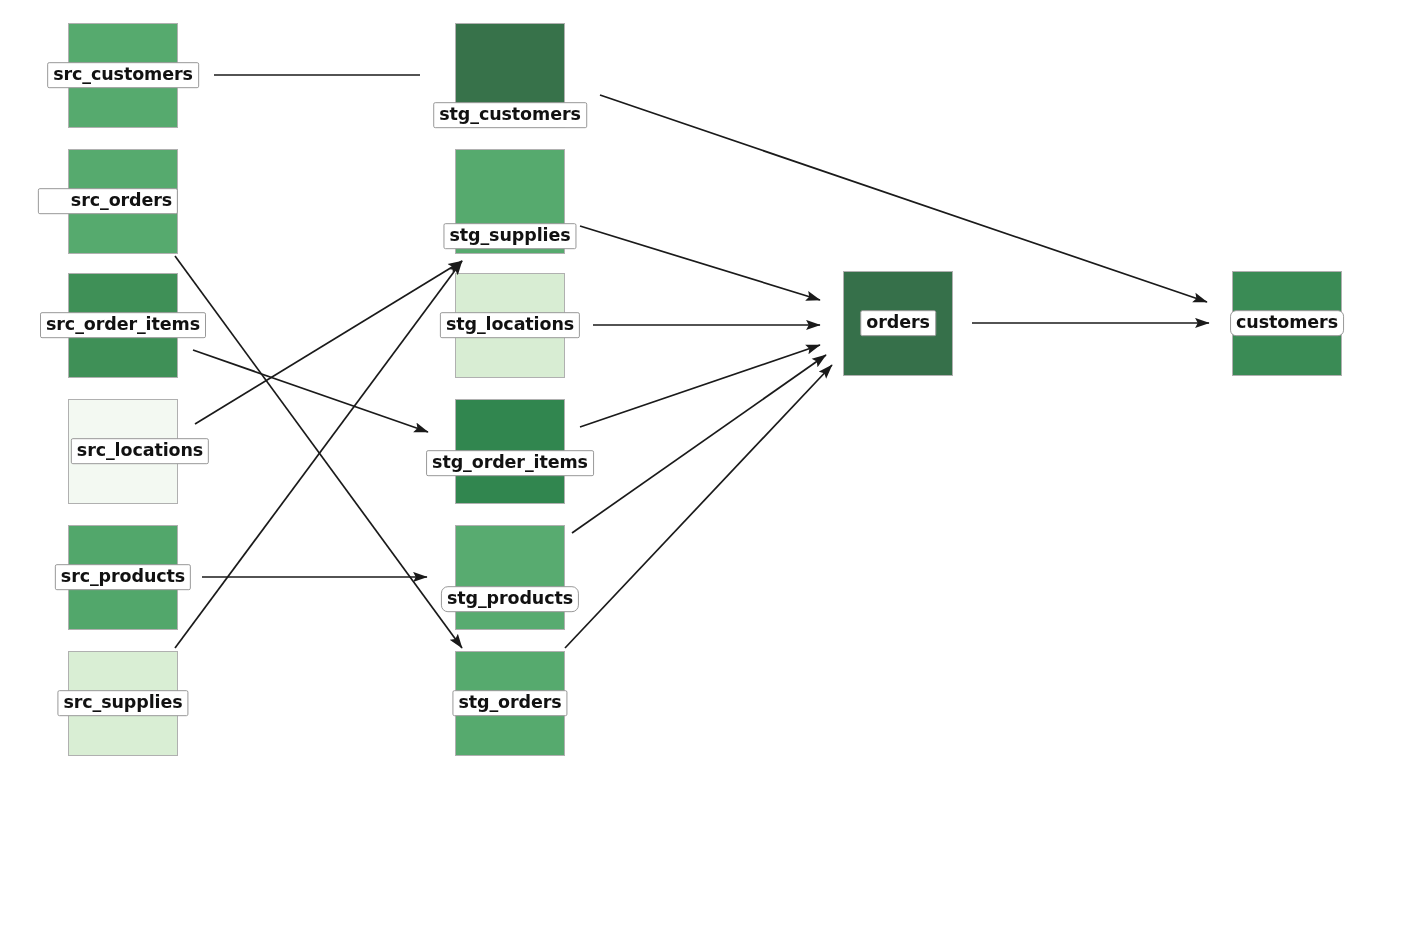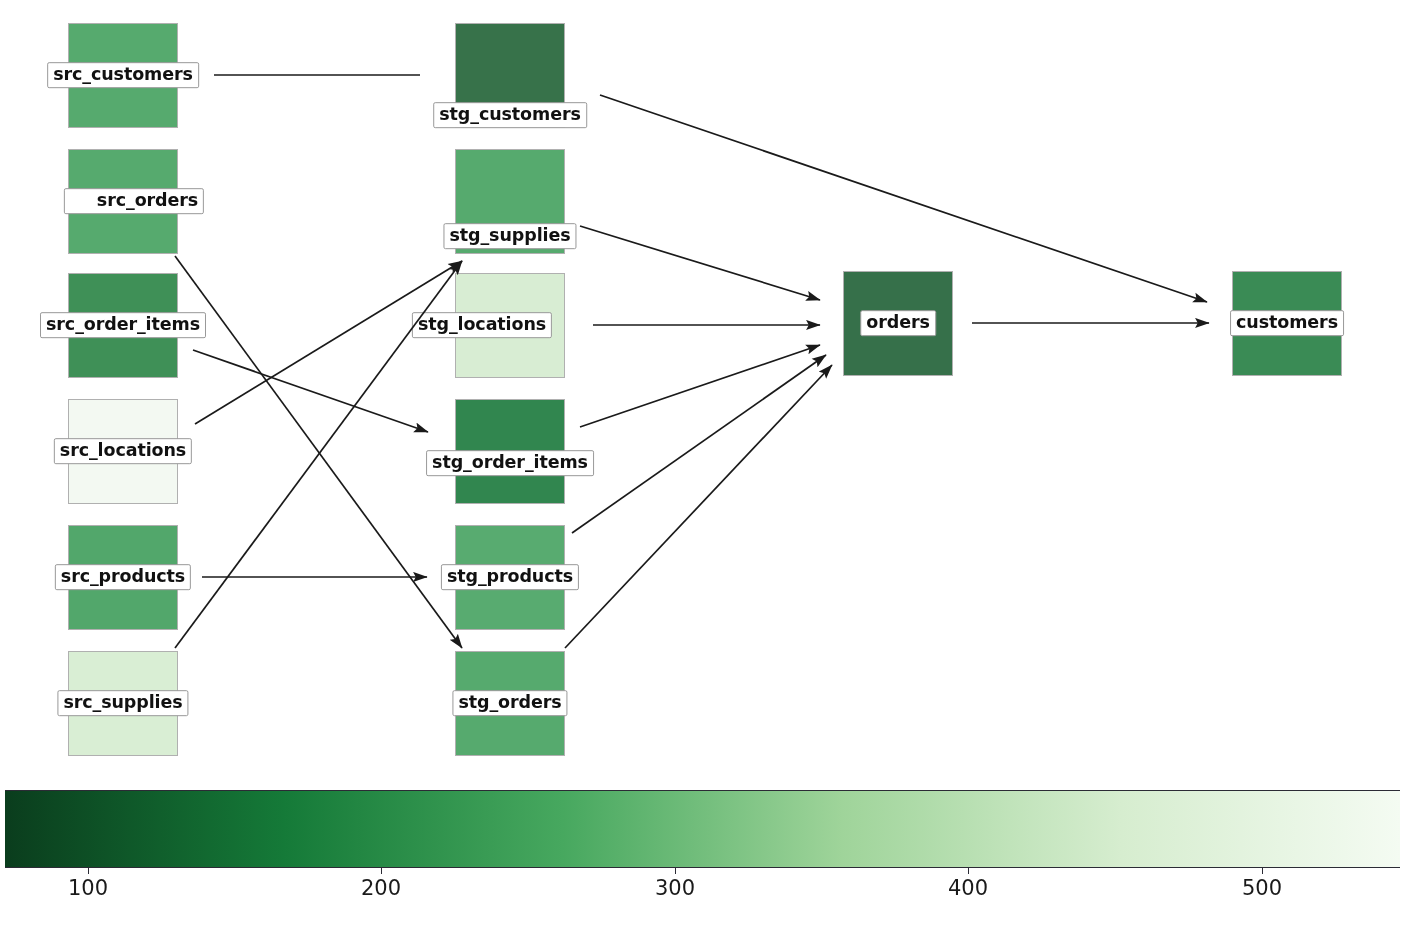--- a/index.html
+++ b/index.html
@@ -92,45 +92,45 @@
 </style>
 </head>
 <body>
 
 <div id="stage">
 
   <div id="nodes-layer">
       <div class="node-rect" style="left: 68px; top: 22.5px; width: 110px; height: 105px; background: rgb(86, 170, 110);"></div>
       <div class="node-label" style="left: 123px; top: 75px;">src_customers</div>
       <div class="node-rect" style="left: 68px; top: 148.5px; width: 110px; height: 105px; background: rgb(86, 170, 110);"></div>
-      <div class="node-label" style="left: 134px; top: 201px; padding-left: 32px;">src_orders</div>
+      <div class="node-label" style="left: 108px; top: 201px; padding-left: 32px;">src_orders</div>
       <div class="node-rect" style="left: 68px; top: 272.5px; width: 110px; height: 105px; background: rgb(63, 144, 87);"></div>
       <div class="node-label" style="left: 123px; top: 325px;">src_order_items</div>
       <div class="node-rect" style="left: 68px; top: 398.5px; width: 110px; height: 105px; background: rgb(243, 249, 242);"></div>
-      <div class="node-label" style="left: 123px; top: 451px; text-align: center;">src_locations</div>
+      <div class="node-label" style="left: 140px; top: 451px; text-align: center;">src_locations</div>
       <div class="node-rect" style="left: 68px; top: 524.5px; width: 110px; height: 105px; background: rgb(82, 167, 107);"></div>
       <div class="node-label" style="left: 123px; top: 577px;">src_products</div>
       <div class="node-rect" style="left: 68px; top: 650.5px; width: 110px; height: 105px; background: rgb(217, 238, 212);"></div>
       <div class="node-label" style="left: 123px; top: 703px;">src_supplies</div>
       <div class="node-rect" style="left: 455px; top: 22.5px; width: 110px; height: 105px; background: rgb(55, 114, 74);"></div>
       <div class="node-label" style="left: 510px; top: 75px; margin-top: 40px;">stg_customers</div>
       <div class="node-rect" style="left: 455px; top: 148.5px; width: 110px; height: 105px; background: rgb(86, 170, 110);"></div>
       <div class="node-label" style="left: 510px; top: 201px; margin-top: 35px;">stg_supplies</div>
       <div class="node-rect" style="left: 455px; top: 272.5px; width: 110px; height: 105px; background: rgb(216, 237, 211);"></div>
-      <div class="node-label" style="left: 482px; top: 325px;">stg_locations</div>
+      <div class="node-label" style="left: 510px; top: 325px;">stg_locations</div>
       <div class="node-rect" style="left: 455px; top: 398.5px; width: 110px; height: 105px; background: rgb(49, 134, 79);"></div>
       <div class="node-label" style="left: 510px; top: 463px;">stg_order_items</div>
       <div class="node-rect" style="left: 455px; top: 524.5px; width: 110px; height: 105px; background: rgb(88, 171, 112);"></div>
-      <div class="node-label" style="left: 510px; top: 577px;">stg_products</div>
+      <div class="node-label" style="left: 510px; top: 599px; border-radius: 7px;">stg_products</div>
       <div class="node-rect" style="left: 455px; top: 650.5px; width: 110px; height: 105px; background: rgb(86, 170, 110);"></div>
       <div class="node-label" style="left: 510px; top: 703px;">stg_orders</div>
       <div class="node-rect" style="left: 843px; top: 270.5px; width: 110px; height: 105px; background: rgb(54, 112, 74);"></div>
       <div class="node-label" style="left: 898px; top: 323px;">orders</div>
       <div class="node-rect" style="left: 1232px; top: 270.5px; width: 110px; height: 105px; background: rgb(58, 139, 85);"></div>
-      <div class="node-label" style="left: 1287px; top: 323px;">customers</div>
+      <div class="node-label" style="left: 1287px; top: 323px; border-radius: 6px;">customers</div>
     </div>
 
   <svg id="edges" viewBox="0 0 1410 926" preserveAspectRatio="none">
     <defs>
       <marker id="arrowhead" markerWidth="9" markerHeight="9" refX="8.2" refY="3.2" orient="auto" markerUnits="strokeWidth">
         <path d="M0,0.2 L8.6,3.2 L0,6.2 L1.6,3.2 z" fill="#1a1a1a"></path>
       </marker>
     </defs>
     <g id="edge-group">
         <line x1="214" y1="75" x2="420" y2="75" stroke="#1a1a1a" stroke-width="1.7"></line>
@@ -142,29 +142,14 @@
         <line x1="600" y1="95" x2="1207" y2="302" stroke="#1a1a1a" stroke-width="1.7" marker-end="url(#arrowhead)"></line>
         <line x1="580" y1="226" x2="820" y2="300" stroke="#1a1a1a" stroke-width="1.7" marker-end="url(#arrowhead)"></line>
         <line x1="593" y1="325" x2="820" y2="325" stroke="#1a1a1a" stroke-width="1.7" marker-end="url(#arrowhead)"></line>
         <line x1="580" y1="427" x2="820" y2="345" stroke="#1a1a1a" stroke-width="1.7" marker-end="url(#arrowhead)"></line>
         <line x1="572" y1="533" x2="826" y2="355" stroke="#1a1a1a" stroke-width="1.7" marker-end="url(#arrowhead)"></line>
         <line x1="565" y1="648" x2="832" y2="365" stroke="#1a1a1a" stroke-width="1.7" marker-end="url(#arrowhead)"></line>
         <line x1="972" y1="323" x2="1209" y2="323" stroke="#1a1a1a" stroke-width="1.7" marker-end="url(#arrowhead)"></line>
       </g>
   </svg>
 
-  <div id="colorbar-wrap">
-    <div id="colorbar-gradient" style="background: linear-gradient(to right, rgb(10, 61, 29), rgb(21, 122, 56), rgb(71, 168, 95), rgb(159, 212, 154), rgb(214, 237, 207), rgb(244, 251, 242));"></div>
-    <div id="colorbar-ticks">
-        <div class="cb-tick" style="left: 83px;"></div>
-        <div class="cb-ticklabel" style="left: 83px;">100</div>
-        <div class="cb-tick" style="left: 376px;"></div>
-        <div class="cb-ticklabel" style="left: 376px;">200</div>
-        <div class="cb-tick" style="left: 670px;"></div>
-        <div class="cb-ticklabel" style="left: 670px;">300</div>
-        <div class="cb-tick" style="left: 963px;"></div>
-        <div class="cb-ticklabel" style="left: 963px;">400</div>
-        <div class="cb-tick" style="left: 1257px;"></div>
-        <div class="cb-ticklabel" style="left: 1257px;">500</div>
-      </div>
-  </div>
 
 </div>
 
 </body></html>

